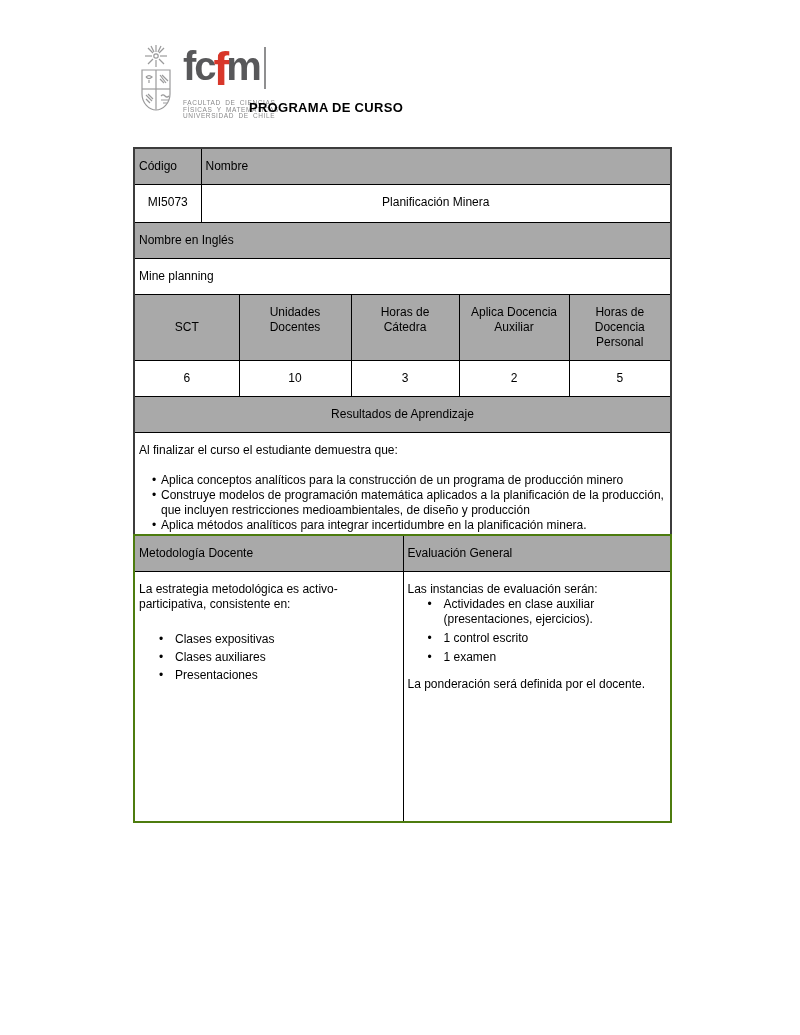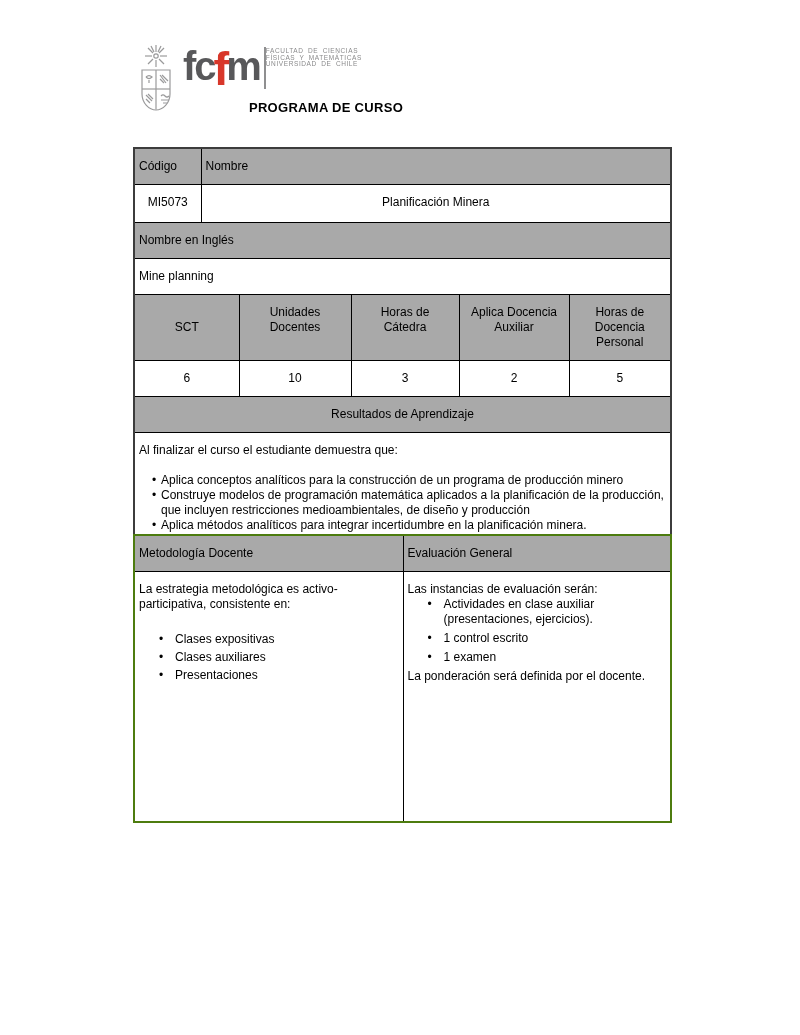--- a/index.html
+++ b/index.html
@@ -4,21 +4,21 @@
 <style>
   html,body{margin:0;padding:0;background:#fff;}
   .page{
     position:relative;width:800px;height:1035px;background:#ffffff;
     font-family:"Liberation Sans",sans-serif;color:#000;overflow:hidden;
   }
 
   
   .logo{position:absolute;left:135px;top:44px;display:flex;align-items:flex-start;}
   .crest{margin-right:6px;}
-  .logo-right{display:flex;flex-direction:row;}
+  .logo-right{display:flex;flex-direction:column;}
   .wordmark{display:flex;align-items:flex-start;font-weight:bold;
     font-size:40px;line-height:44px;letter-spacing:-2px;color:#58585a;height:52px;}
   .wm-accent{color:#d8372a;font-size:47px;line-height:44px;position:relative;top:3px;margin:0 -1px;}
   .wm-bar{width:2px;height:42px;background:#8f8f90;margin-left:4px;margin-top:3px;}
   .logo-caption{margin-top:4px;}
   .logo-caption div{font-size:6.5px;line-height:6.5px;color:#8a8a8b;
     letter-spacing:0.6px;word-spacing:2px;white-space:nowrap;}
 
   
   .doc-title{position:absolute;left:0;top:100px;width:652px;text-align:center;
@@ -46,21 +46,21 @@
   .blt{display:flex;}
   .blt .dot{flex:0 0 auto;text-align:center;}
   .res-bullets{margin-top:15px;}
   .res-bullets .dot{width:14px;margin-left:8px;}
   .cell-bullets{margin-top:20px;}
   .cell-bullets .blt{margin-bottom:3px;}
   .cell-bullets .dot{width:16px;margin-left:14px;margin-right:6px;}
   .eval-bullets{margin-top:0;}
   .eval-bullets .blt{margin-bottom:4px;}
   .eval-bullets .dot{width:16px;margin-left:14px;margin-right:6px;}
-  .eval-note{margin-top:4px;}
+  .eval-note{margin-top:12px;}
 </style>
 </head>
 <body>
 
 <div class="page">
 
   <div class="logo">
     <svg class="crest" width="42" height="78" viewBox="0 0 42 78">
       <g stroke="#9a9a9b" stroke-width="1.2" fill="none">
         <circle cx="21" cy="12" r="2.2"></circle>

